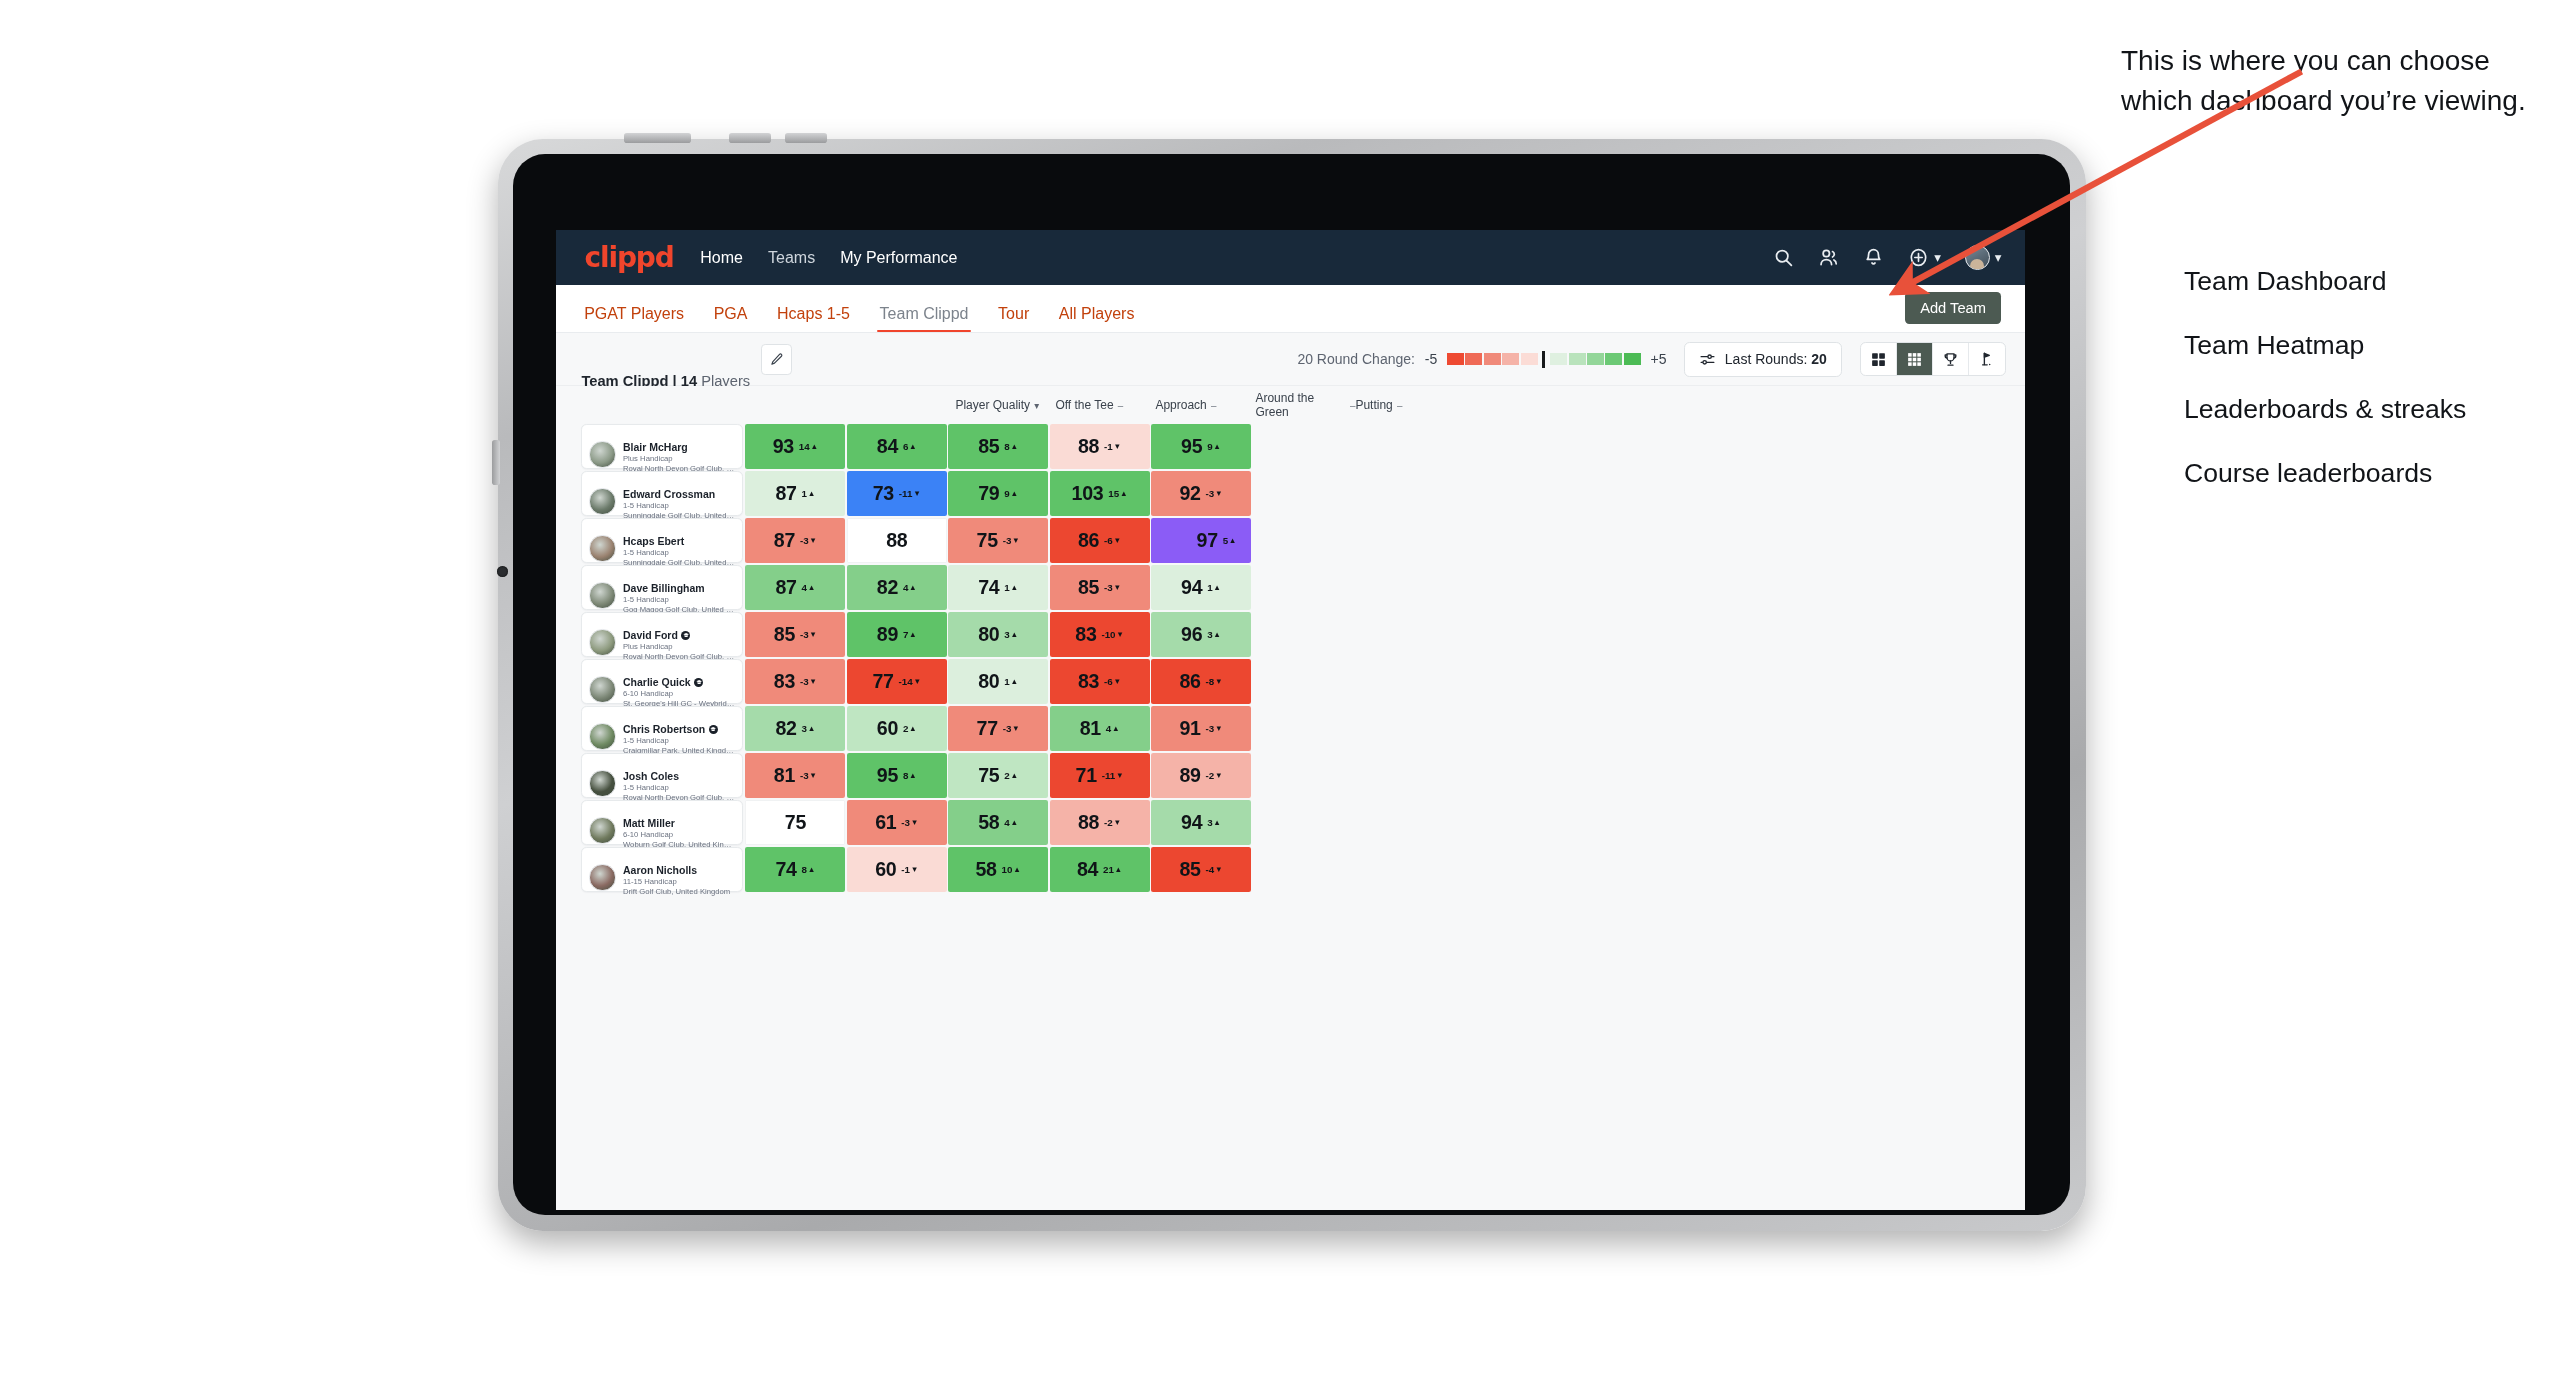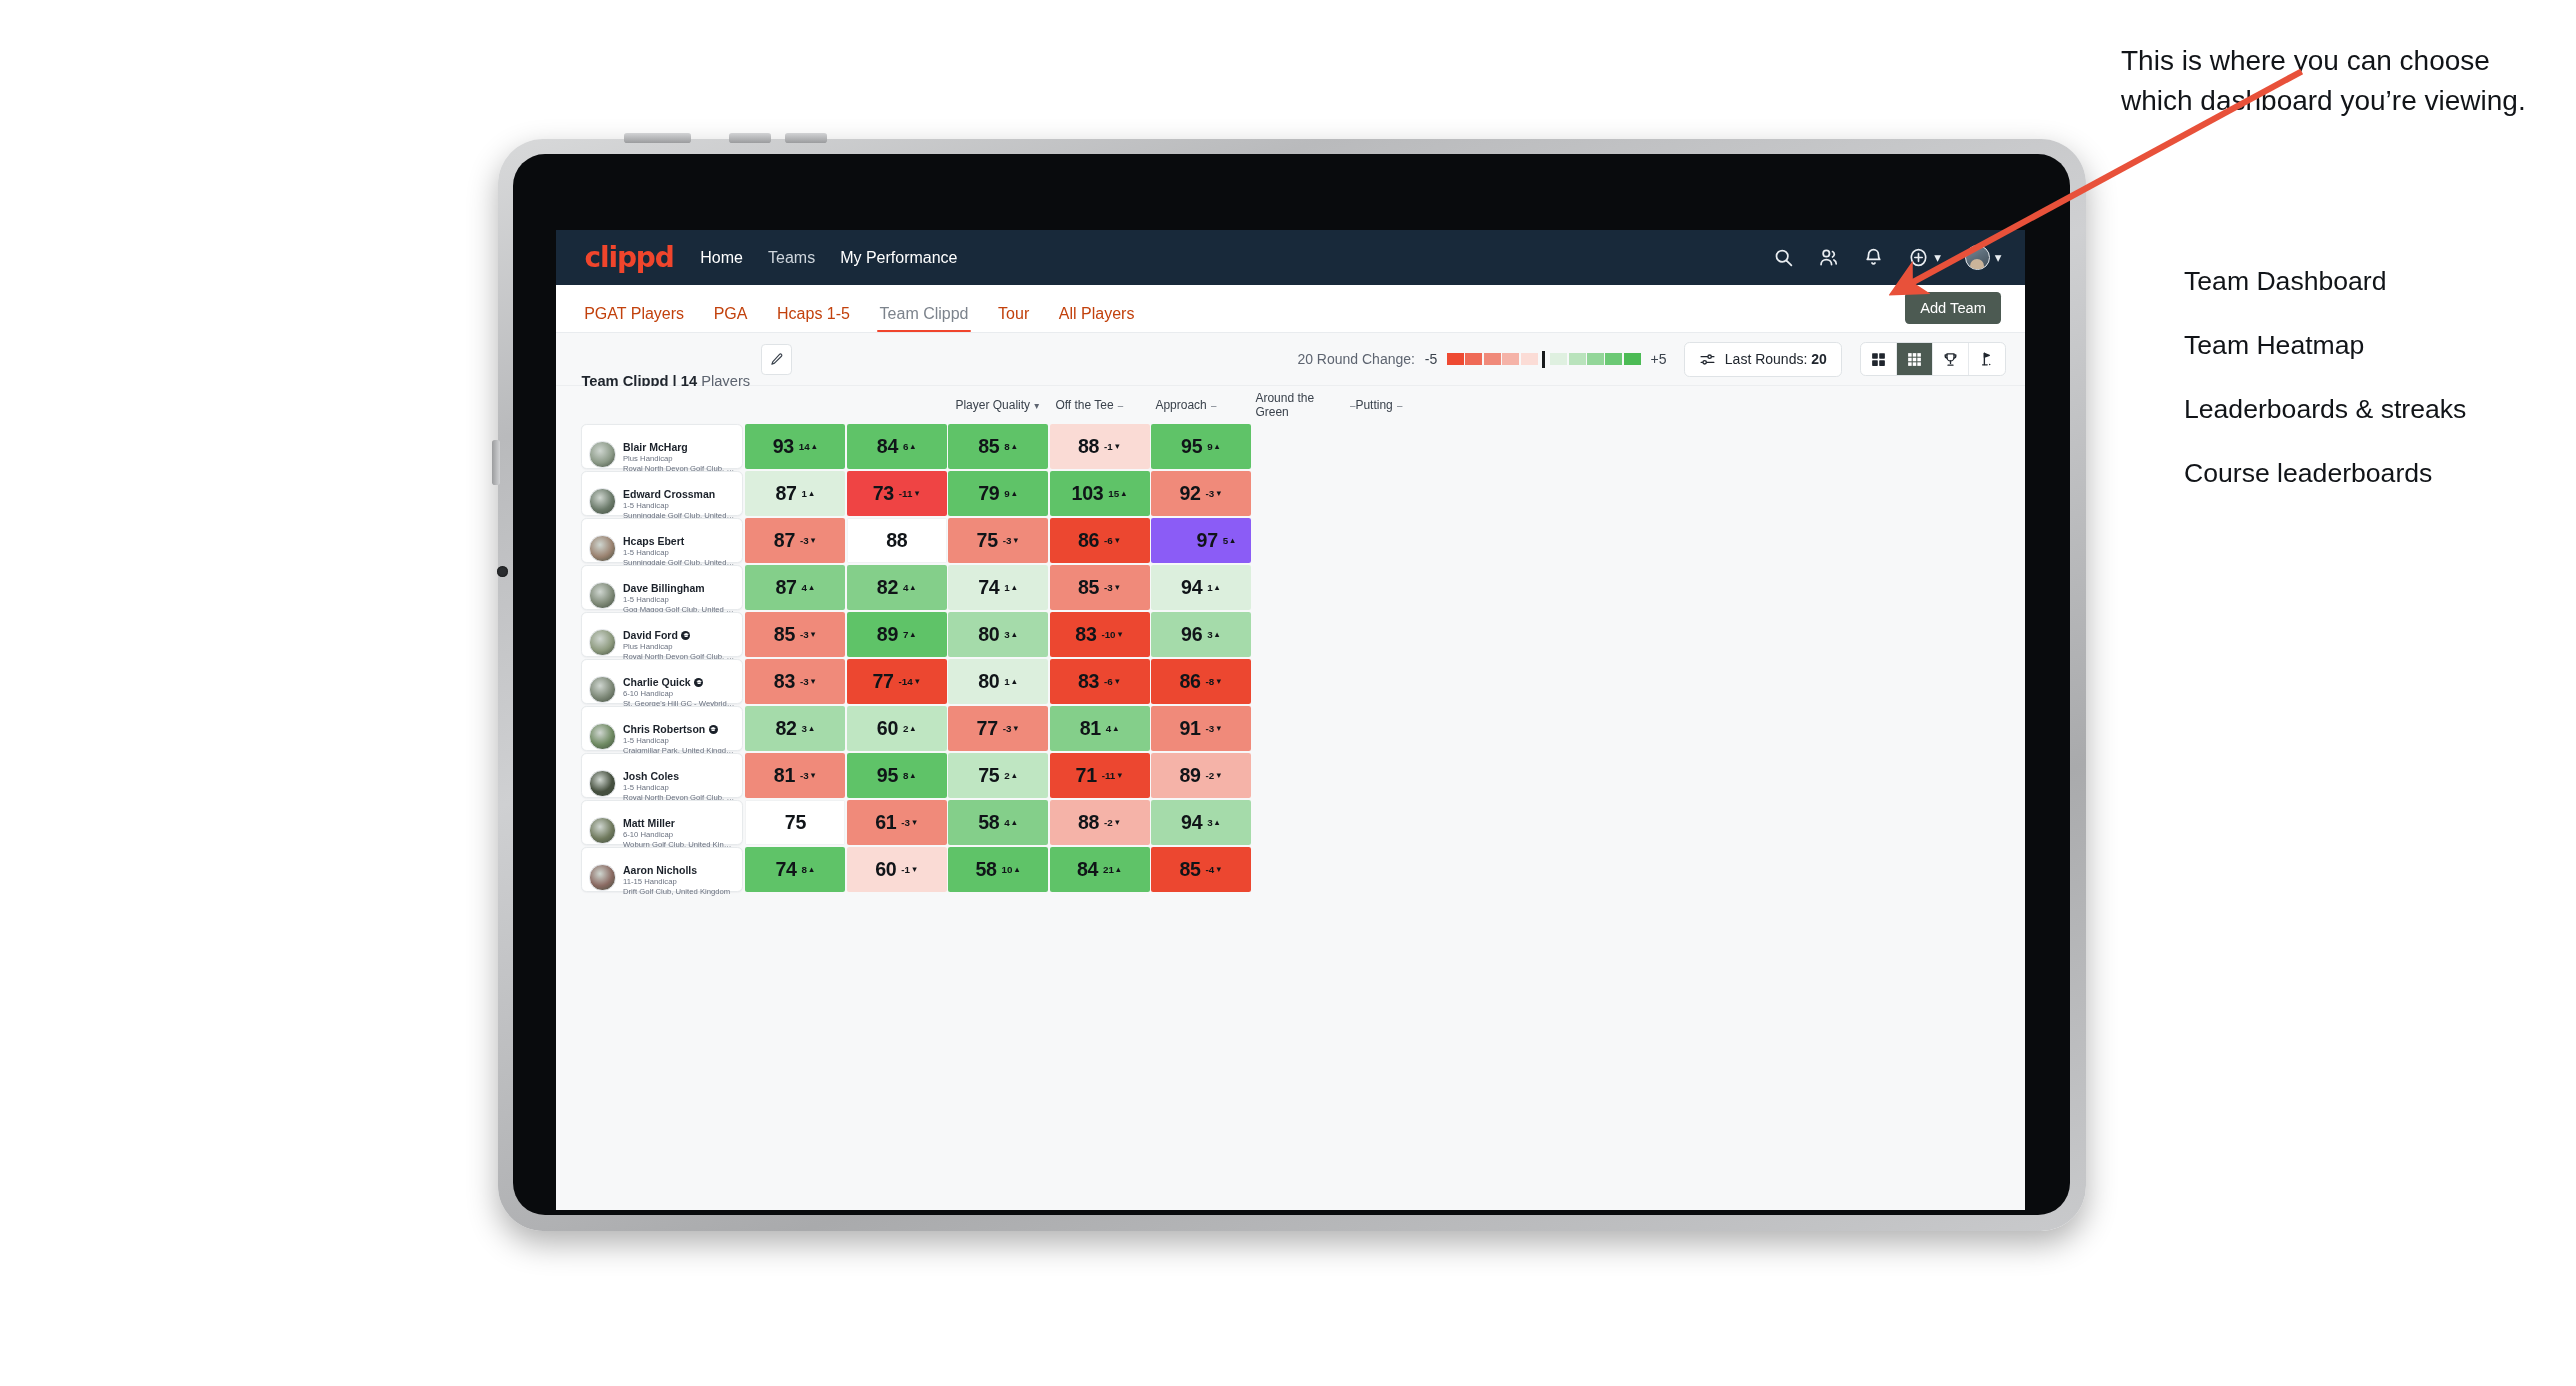--- a/index.html
+++ b/index.html
@@ -388,21 +388,21 @@
                     <div class="pname">Edward Crossman</div>
                     <div class="pmeta">1-5 Handicap</div>
                     <div class="pmeta">Sunningdale Golf Club, United Kingdom</div>
                   </div>
                 </div>
                 <div class="cells">
                   <div class="cell" style="background:#dcefdd;">
                     <span class="cval">87</span>
                     <span class="cdel">1<span class="arr">▲</span></span>
                   </div>
-                  <div class="cell" style="background:#ef4444;align-items:center;">
+                  <div class="cell" style="background:#3b82f6;align-items:center;">
                     <span class="cval">73</span>
                     <span class="cdel">-11<span class="arr">▼</span></span>
                   </div>
                   <div class="cell" style="background:#5fc368;">
                     <span class="cval">79</span>
                     <span class="cdel">9<span class="arr">▲</span></span>
                   </div>
                   <div class="cell" style="background:#5fc368;">
                     <span class="cval">103</span>
                     <span class="cdel">15<span class="arr">▲</span></span>

